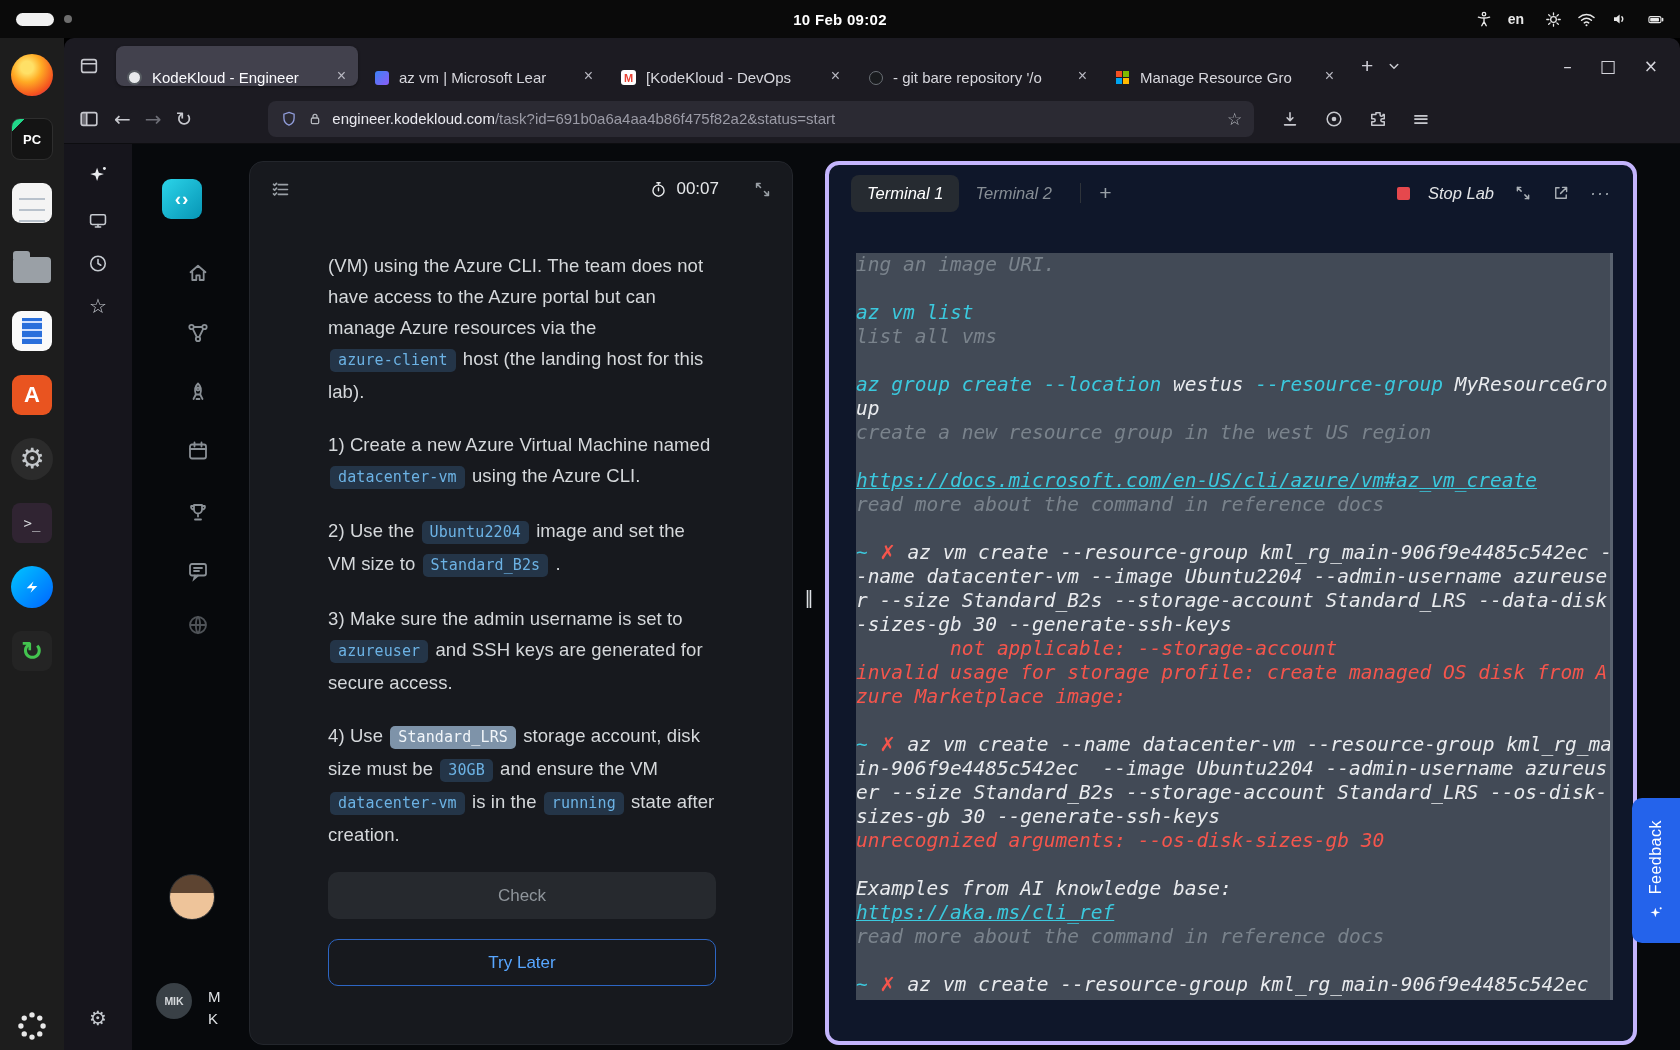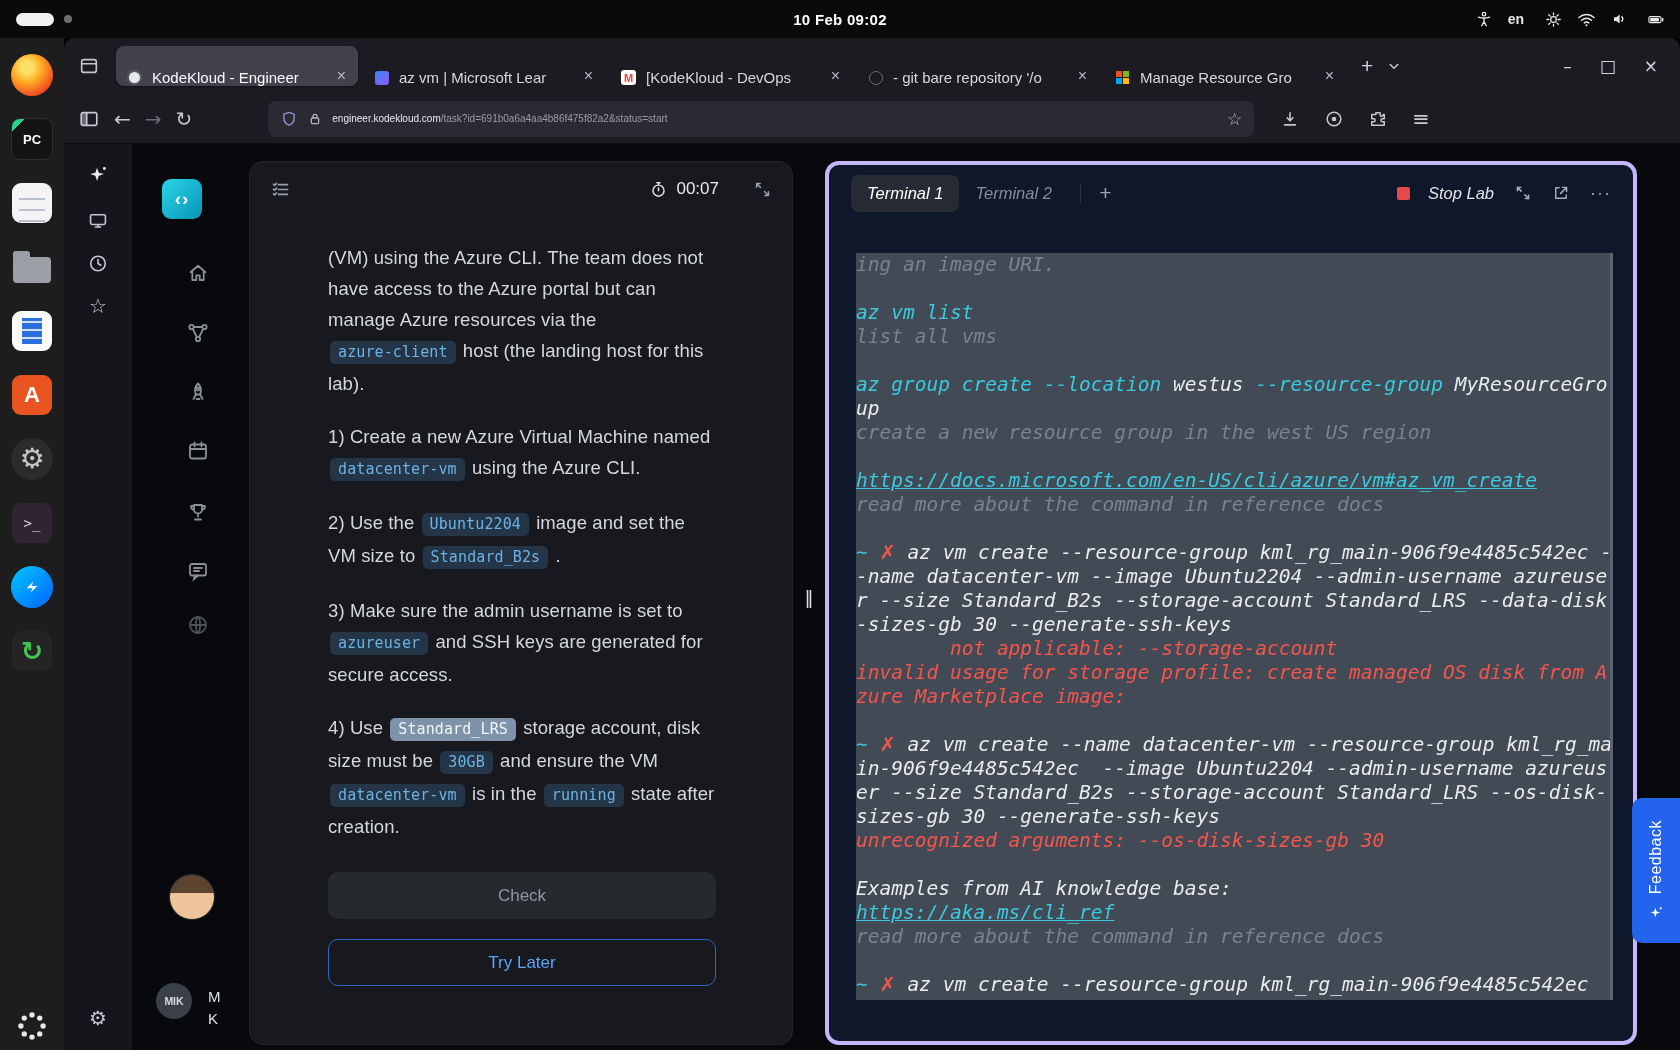--- a/index.html
+++ b/index.html
@@ -70,21 +70,21 @@
   .winctl{display:flex;align-items:center;gap:28px;margin-left:auto;color:#d4d4db;font-size:17px;padding-right:8px;}
   .winctl span{font-family:"DejaVu Sans",sans-serif;}
 
   .navbar{position:absolute;left:0;top:56px;width:100%;height:50px;display:flex;align-items:center;box-sizing:border-box;
           padding:0 14px;border-bottom:1px solid #0d0d10;}
   .nav-ic{margin-right:14px;color:#c7c8ce;}
   .nav-ic.glyph{font-size:20px;font-family:"DejaVu Sans",sans-serif;}
   .fwd{color:#6d6e76;}
   .urlbar{margin-left:62px;width:986px;height:36px;background:#2b2a33;border-radius:8px;display:flex;align-items:center;
           padding:0 12px;box-sizing:border-box;gap:9px;}
-  .url-text{flex:1;font-size:10px;color:#9b9ba6;white-space:nowrap;overflow:hidden;}
+  .url-text{flex:1;font-size:15px;color:#9b9ba6;white-space:nowrap;overflow:hidden;}
   .url-domain{color:#eaeaf0;}
   .url-star{color:#b6b9bf;font-size:17px;font-family:"DejaVu Sans",sans-serif;}
   .nav-right{display:flex;align-items:center;gap:24px;margin-left:26px;color:#c7c8ce;}
   .menu-g{font-size:21px;font-family:"DejaVu Sans",sans-serif;}
 
   
   .content{position:absolute;left:0;top:106px;width:1616px;height:906px;background:#08090c;}
   .fx-side{position:absolute;left:0;top:0;width:68px;height:100%;background:#16151c;border-right:1px solid #0b0b0e;}
   .fx-ic{position:absolute;left:34px;transform:translateX(-50%);color:#c6cad0;}
   .fx-glyph{font-size:20px;font-family:"DejaVu Sans",sans-serif;}
@@ -103,21 +103,21 @@
   .kk-uname{position:absolute;left:76px;top:842px;width:40px;overflow:hidden;color:#dfe2e5;font-size:15px;line-height:22px;white-space:nowrap;}
 
   
   .task-panel{position:absolute;left:117px;top:17px;width:544px;height:884px;background:#17191e;
               border:1px solid #23262c;border-radius:14px;box-sizing:border-box;overflow:hidden;}
   .task-head{height:54px;display:flex;align-items:center;padding:0 20px;gap:12px;}
   .t-spacer{flex:1}
   .task-timer{display:flex;align-items:center;gap:8px;color:#e6e8ea;font-size:17px;margin-right:22px;}
   .task-body{position:absolute;left:78px;top:72px;width:388px;bottom:180px;overflow:hidden;
              color:#d5d8db;font-size:18.5px;line-height:31px;letter-spacing:.1px;}
-  .task-para{margin:8px 0 22px 0;}
+  .task-para{margin:16px 0 22px 0;}
   .seg-code{font-family:"DejaVu Sans Mono",monospace;font-size:15px;background:#243548;color:#6cb2e4;
             padding:2px 8px 3px;border-radius:5px;margin:0 2px;white-space:nowrap;}
   .seg-codesel{font-family:"DejaVu Sans Mono",monospace;font-size:15px;background:#7e93a9;color:#f1f5f9;
             padding:2px 8px 3px;border-radius:5px;margin:0 2px;white-space:nowrap;}
   .btn-check{position:absolute;left:78px;top:710px;width:388px;height:47px;background:#26292e;border:none;
              border-radius:10px;color:#8f959b;font-size:17px;font-family:inherit;}
   .btn-try{position:absolute;left:78px;top:777px;width:388px;height:47px;background:transparent;
            border:1.5px solid #2d66c4;border-radius:10px;color:#58a6ff;font-size:17px;font-family:inherit;}
 
   

